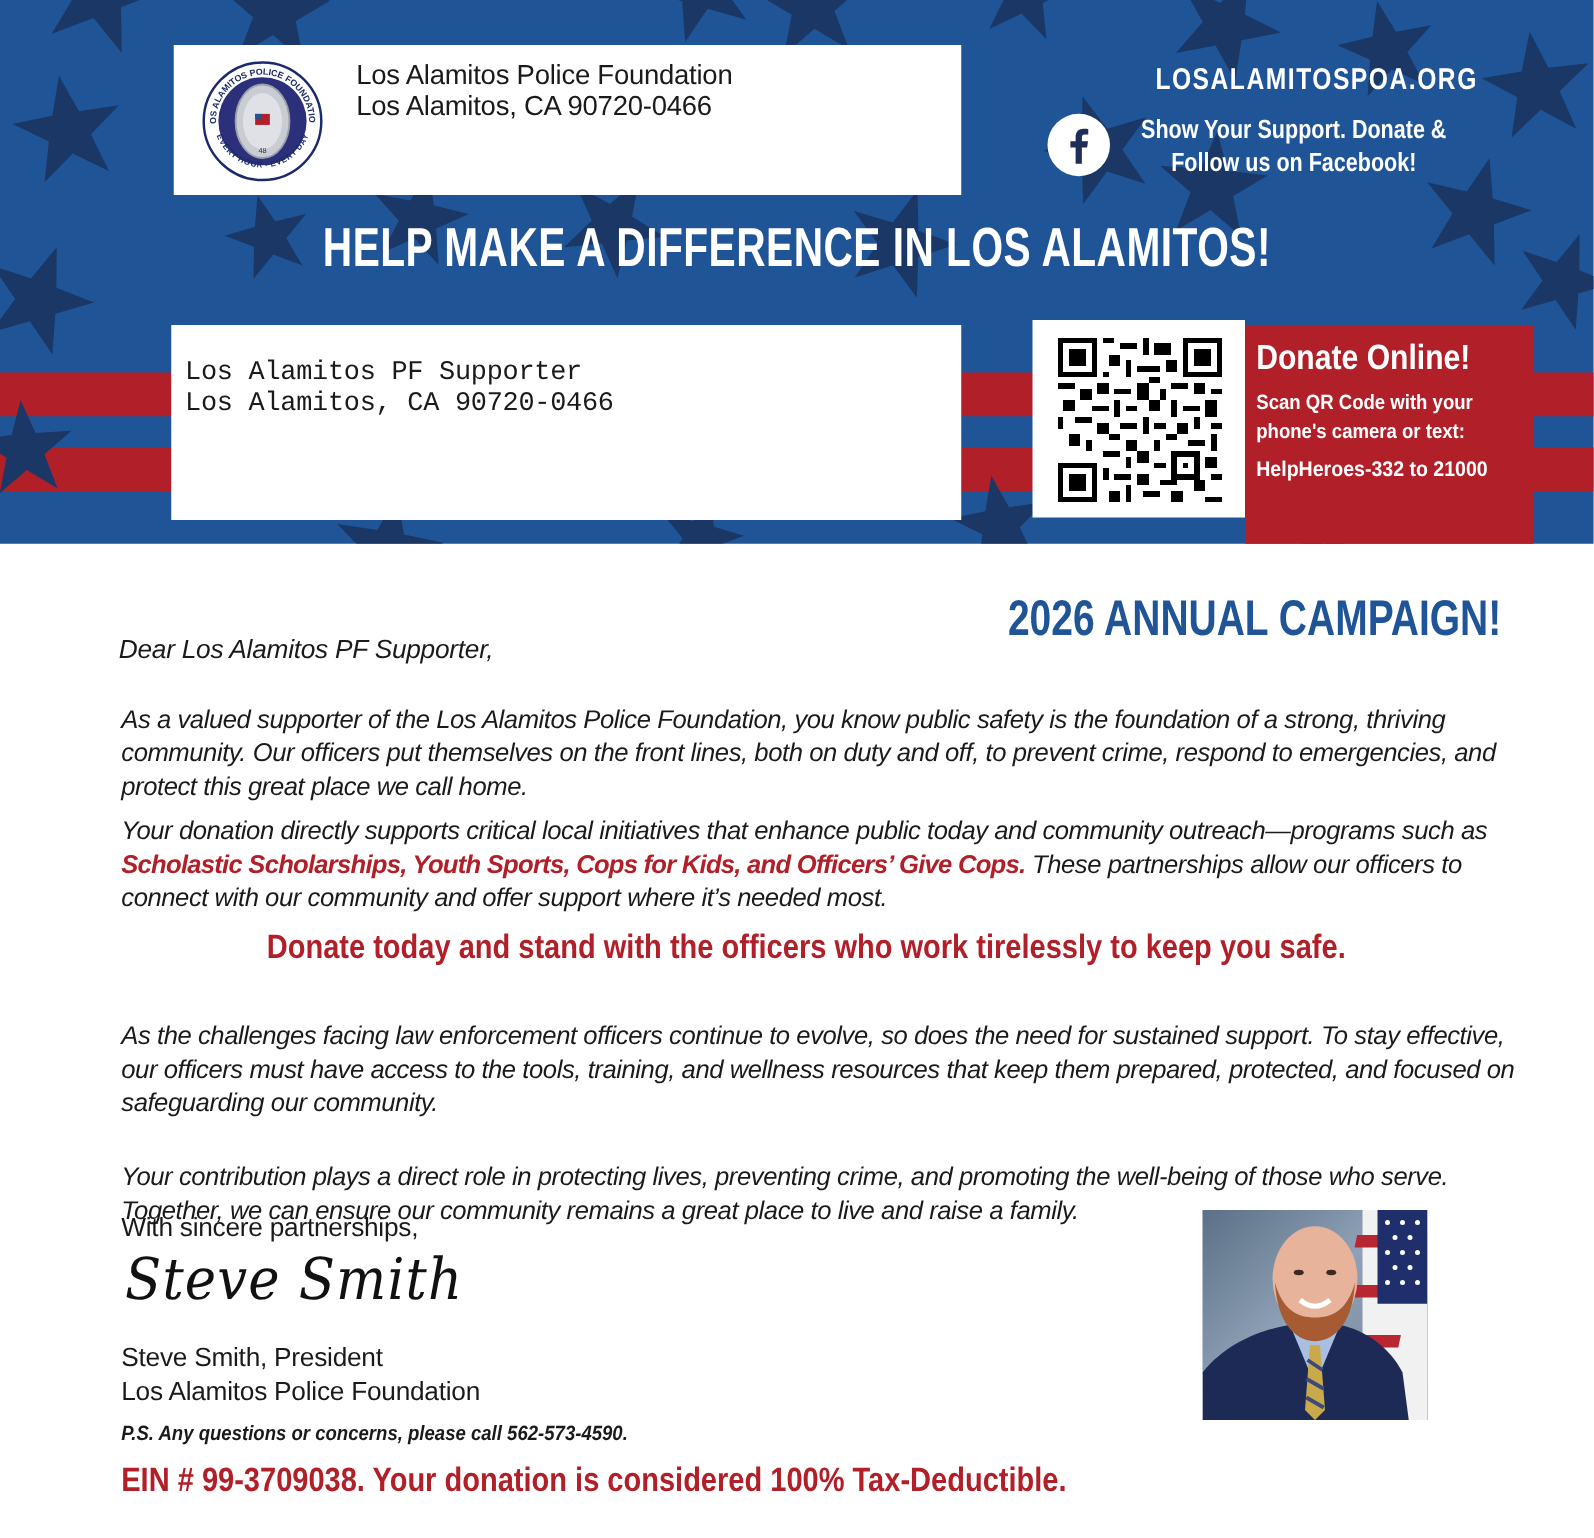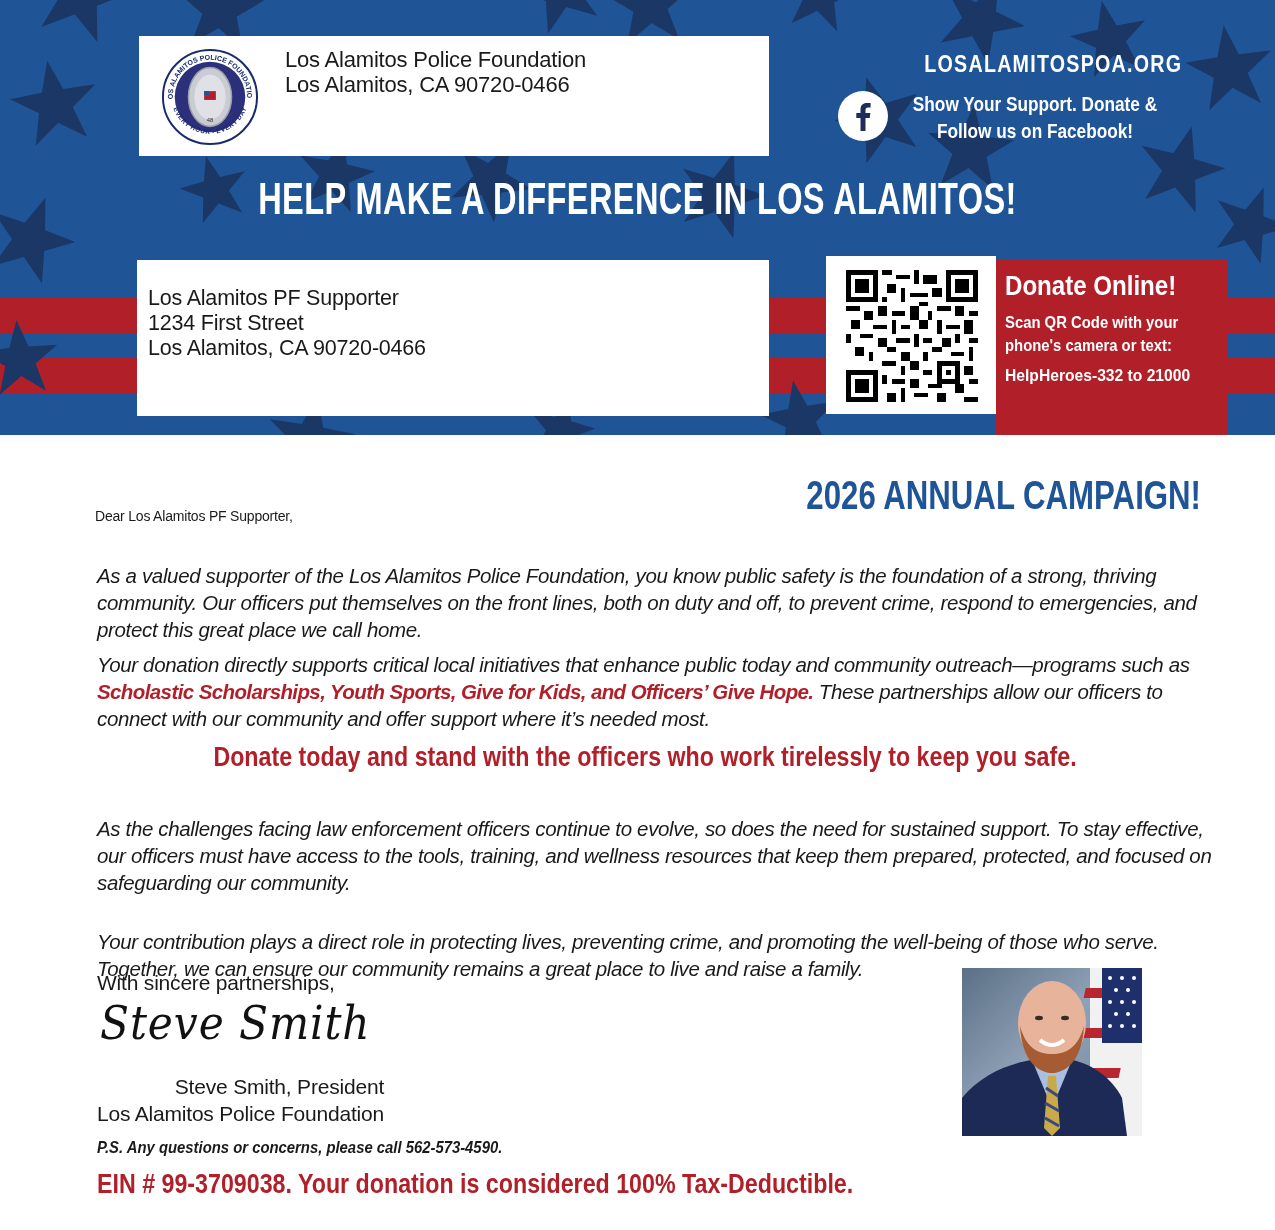--- a/index.html
+++ b/index.html
@@ -14,39 +14,39 @@
   .seal { position: absolute; left: 22px; top: 12px; width: 98px; height: 98px; }
   .return-text { position: absolute; left: 146px; top: 12px; font-size: 22px; line-height: 24.5px; color: #1a1a1a; font-family: "Liberation Sans Narrow", "Liberation Sans", sans-serif; letter-spacing: -0.2px; }
 
   .web { position: absolute; left: 900px; top: 50px; width: 270px; text-align: center; color: #fff; font-weight: bold; font-size: 24px; letter-spacing: 1.5px; transform: scaleX(0.82); transform-origin: center; }
   .fb-circle { position: absolute; left: 838px; top: 91px; width: 50px; height: 50px; border-radius: 50%; background: #fff; }
   .fb-text { position: absolute; left: 880px; top: 90px; width: 310px; text-align: center; color: #fff; font-weight: bold; font-size: 21px; line-height: 27px; transform: scaleX(0.82); transform-origin: center; }
 
   .headline { position: absolute; left: 0; top: 174px; width: 1275px; text-align: center; color: #fff; font-weight: bold; font-size: 44px; letter-spacing: 0.5px; transform: scaleX(0.74); transform-origin: center; }
 
   .recipient-box { position: absolute; left: 137px; top: 260px; width: 632px; height: 156px; background: #fff; }
-  .recipient-text { position: absolute; left: 11px; top: 26px; font-size: 21.5px; line-height: 25px; color: #1a1a1a; letter-spacing: -0.2px; }
+  .recipient-text { position: absolute; left: 11px; top: 26px; font-size: 21.5px; line-height: 25px; color: #1a1a1a; letter-spacing: -0.2px; font-family: Liberation Mono, monospace; }
 
   .qr-box { position: absolute; left: 826px; top: 256px; width: 170px; height: 158px; background: #fff; }
   .qr { position: absolute; left: 20px; top: 14px; width: 132px; height: 132px; }
   .donate-box { position: absolute; left: 996px; top: 260px; width: 231px; height: 188px; background: #b11f29; color: #fff; }
   .donate-title { position: absolute; left: 9px; top: 10px; font-weight: bold; font-size: 28px; transform: scaleX(0.86); transform-origin: left; white-space: nowrap; }
   .donate-sub { position: absolute; left: 9px; top: 51px; font-weight: bold; font-size: 16.5px; line-height: 23px; transform: scaleX(0.9); transform-origin: left; white-space: nowrap; }
   .donate-code { position: absolute; left: 9px; top: 106px; font-weight: bold; font-size: 17px; transform: scaleX(0.92); transform-origin: left; white-space: nowrap; }
 
   .campaign { position: absolute; right: 74px; top: 473px; color: #1f5496; font-weight: bold; font-size: 40px; transform: scaleX(0.78); transform-origin: right; white-space: nowrap; }
-  .greeting { position: absolute; left: 95px; top: 508px; font-size: 14px; letter-spacing: -0.2px; }
+  .greeting { position: absolute; left: 95px; top: 508px; font-size: 21px; letter-spacing: -0.2px; font-style: italic; }
 
   .para { position: absolute; left: 97px; width: 1120px; font-size: 20.5px; line-height: 27px; letter-spacing: -0.35px; color: #1a1a1a; font-style: italic; }
   .hl { color: #b11f29; font-weight: bold; letter-spacing: -0.6px; }
   .callout { position: absolute; left: 0; top: 742px; width: 1290px; text-align: center; color: #b11f29; font-weight: bold; font-size: 27px; transform: scaleX(0.86); transform-origin: center; white-space: nowrap; }
 
   .closing { position: absolute; left: 97px; top: 971px; font-size: 21px; letter-spacing: -0.2px; }
   .signature { position: absolute; left: 100px; top: 996px; font-family: "DejaVu Serif", serif; font-style: italic; font-size: 46px; color: #111; transform: scaleX(0.92); transform-origin: left; letter-spacing: 1px; }
-  .signer { position: absolute; left: 97px; top: 1073px; font-size: 21px; line-height: 27px; letter-spacing: -0.2px; text-align: right; }
+  .signer { position: absolute; left: 97px; top: 1073px; font-size: 21px; line-height: 27px; letter-spacing: -0.2px; }
   .ps { position: absolute; left: 97px; top: 1138px; font-size: 16.5px; font-style: italic; font-weight: bold; transform: scaleX(0.9); transform-origin: left; white-space: nowrap; }
   .ein { position: absolute; left: 97px; top: 1169px; color: #b11f29; font-weight: bold; font-size: 27px; transform: scaleX(0.86); transform-origin: left; white-space: nowrap; }
 
   .photo { position: absolute; left: 962px; top: 968px; width: 180px; height: 168px; overflow: hidden; background: linear-gradient(135deg, #5b6f86 0%, #8ea1b6 45%, #6d8199 100%); }
 </style>
 </head>
 <body>
 
 <div class="banner">
   <div class="stripe" style="top:298px"></div>
@@ -110,21 +110,20 @@
   <div class="fb-text">
     <div>Show Your Support. Donate &amp;</div>
     <div>Follow us on Facebook!</div>
   </div>
 
   <div class="headline">HELP MAKE A DIFFERENCE IN LOS ALAMITOS!</div>
 
   <div class="recipient-box">
     <div class="recipient-text">
       <div>Los Alamitos PF Supporter</div>
-      <div>1234 First Street</div>
       <div>Los Alamitos, CA 90720-0466</div>
     </div>
   </div>
 
   <div class="qr-box">
     <svg class="qr" viewBox="0 0 29 29" shape-rendering="crispEdges">
       <rect width="29" height="29" fill="#fff"></rect>
       <g fill="#000">
         <rect x="0" y="0" width="7" height="7"></rect>
           <rect x="1" y="1" width="5" height="5" fill="#fff"></rect>
@@ -210,21 +209,21 @@
     <div class="donate-code">HelpHeroes-332 to 21000</div>
   </div>
 </div>
 
 <div class="campaign">2026 ANNUAL CAMPAIGN!</div>
 <div class="greeting">Dear Los Alamitos PF Supporter,</div>
 
 <p class="para" style="top:562px">As a valued supporter of the Los Alamitos Police Foundation, you know public safety is the foundation of a strong, thriving community. Our officers put themselves on the front lines, both on duty and off, to prevent crime, respond to emergencies, and protect this great place we call home.</p>
 
 <p class="para" style="top:651px">
-  <span>Your donation directly supports critical local initiatives that enhance public today and community outreach—programs such as </span><span class="hl">Scholastic Scholarships, Youth Sports, Give for Kids, and Officers’ Give Hope.</span><span> These partnerships allow our officers to connect with our community and offer support where it’s needed most.</span>
+  <span>Your donation directly supports critical local initiatives that enhance public today and community outreach—programs such as </span><span class="hl">Scholastic Scholarships, Youth Sports, Cops for Kids, and Officers’ Give Cops.</span><span> These partnerships allow our officers to connect with our community and offer support where it’s needed most.</span>
 </p>
 
 <div class="callout">Donate today and stand with the officers who work tirelessly to keep you safe.</div>
 
 <p class="para" style="top:815px">As the challenges facing law enforcement officers continue to evolve, so does the need for sustained support. To stay effective, our officers must have access to the tools, training, and wellness resources that keep them prepared, protected, and focused on safeguarding our community.</p>
 <p class="para" style="top:928px">Your contribution plays a direct role in protecting lives, preventing crime, and promoting the well-being of those who serve. Together, we can ensure our community remains a great place to live and raise a family.</p>
 
 <div class="closing">With sincere partnerships,</div>
 <div class="signature">Steve Smith</div>
 <div class="signer">

